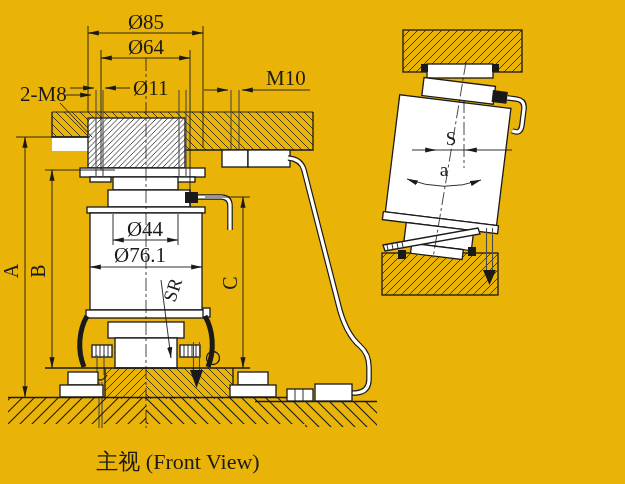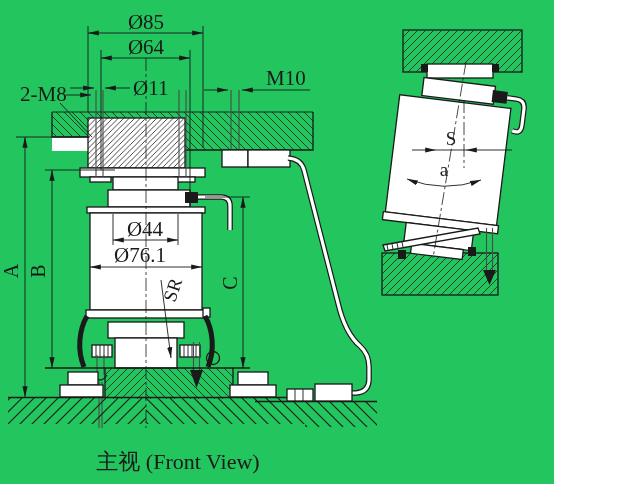--- a/index.html
+++ b/index.html
@@ -1,16 +1,16 @@
 <!DOCTYPE html>
 <html><head>
 <meta charset="utf-8">
 <style>
   html,body{margin:0;padding:0;background:#fff;}
-  .stage{position:relative;width:554px;height:484px;background:#22c55e;overflow:hidden;}
+  .stage{position:relative;width:625px;height:484px;background:#eab308;overflow:hidden;}
   svg text{font-family:"Liberation Serif","DejaVu Serif",serif;fill:#1a1a1a;}
   .dim{font-size:21px;}
   .axisl{font-size:20px;}
   .small{font-size:19px;}
   .cap{font-size:22px;}
   .o{stroke:#1a1a1a;stroke-width:1.3;fill:none;}
   .of{stroke:#1a1a1a;stroke-width:1.3;fill:#fff;}
   .t{stroke:#1a1a1a;stroke-width:0.9;fill:none;}
   .bolt{stroke:#4a4a4a;stroke-width:1.1;fill:none;}
   .cl{stroke:#1a1a1a;stroke-width:0.8;fill:none;stroke-dasharray:13 3 3 3;}

